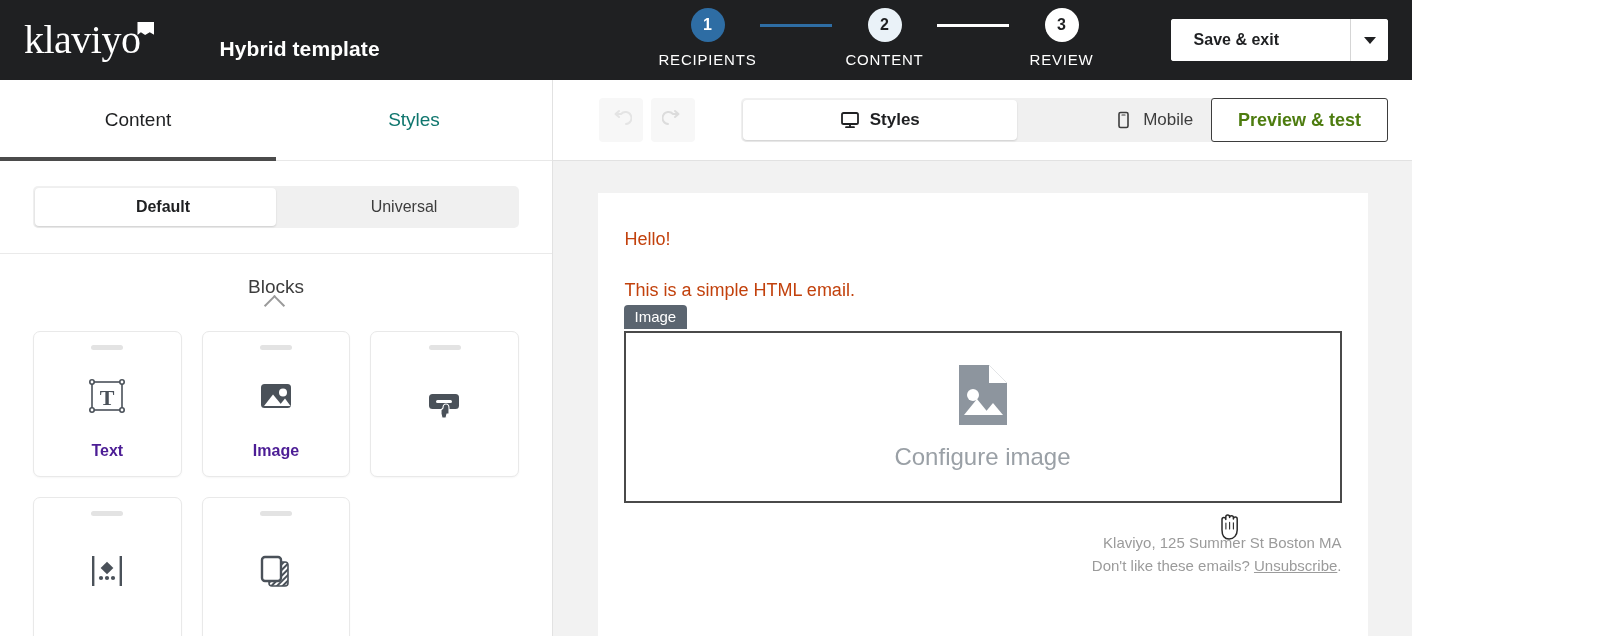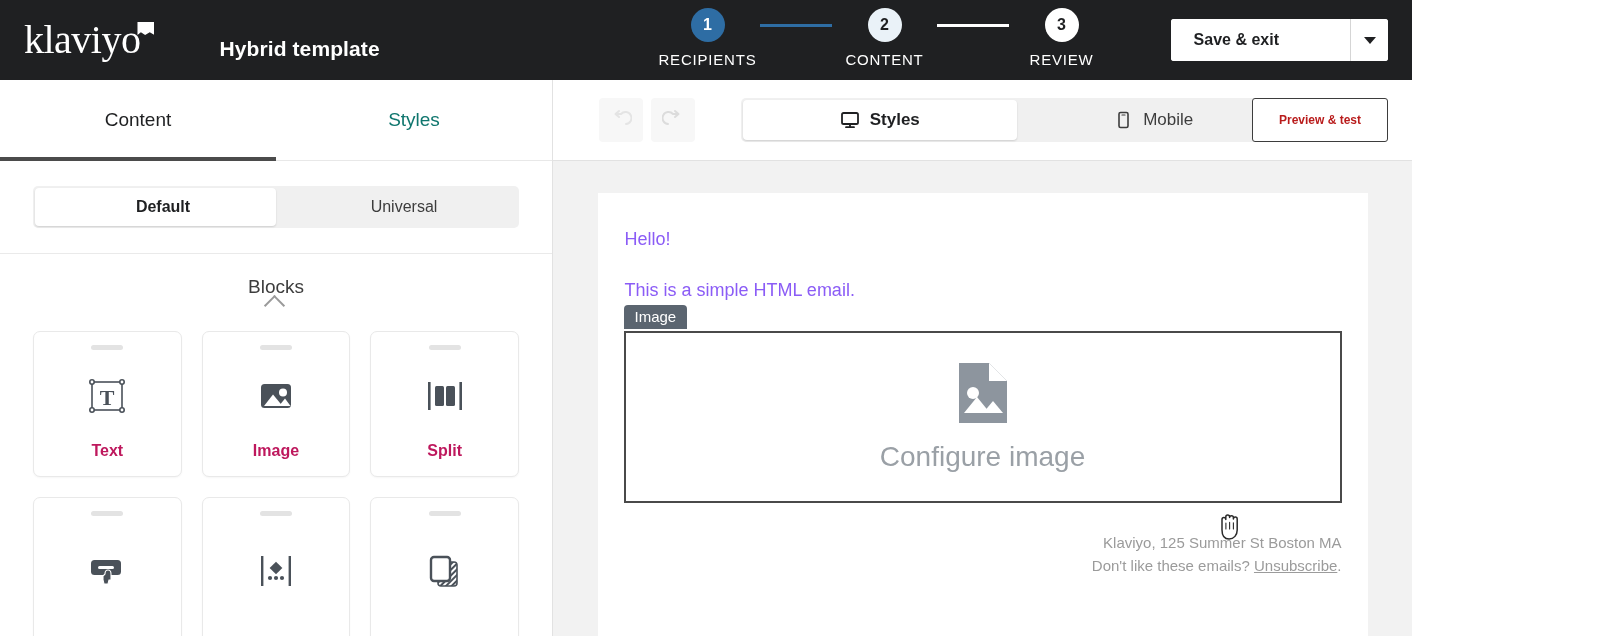--- a/index.html
+++ b/index.html
@@ -194,21 +194,21 @@
     width: 32px; height: 5px;
     background: #e3e3e3;
     border-radius: 3px;
   }
   .block-icon {
     flex: 1;
     display: flex; align-items: center; justify-content: center;
     color: #4a5159;
   }
   .block-label {
-    font-size: 16px; color: #be185d; font-weight: bold;
+    font-size: 16px; color: #4c1d95; font-weight: bold;
     padding-bottom: 16px;
   }
 
   
   .right-panel { flex: 1; display: flex; flex-direction: column; min-width: 0; background: #f2f2f2; }
   .preview-toolbar {
     height: 81px; min-height: 81px;
     background: #ffffff;
     border-bottom: 1px solid #e2e2e2;
     display: flex; align-items: center;
@@ -251,41 +251,41 @@
     box-shadow: 0 1px 2px rgba(0,0,0,0.14);
   }
   .preview-test {
     position: absolute; right: 24px;
     height: 44px;
     padding: 0 26px;
     display: flex; align-items: center; justify-content: center;
     background: #ffffff;
     border: 1px solid #3d3d3d;
     border-radius: 3px;
-    font-size: 12px; font-weight: bold; color: #b91c1c;
+    font-size: 18px; font-weight: bold; color: #4d7c0f;
     cursor: pointer;
     font-family: "Liberation Sans", sans-serif;
   }
 
   .canvas {
     flex: 1;
     background: #f2f2f2;
     display: flex; justify-content: center;
     overflow: hidden;
     padding-top: 32px;
   }
   .email-card {
     width: 770px;
     background: #ffffff;
     padding: 36px 26px 0 26px;
     position: relative;
   }
   .email-text {
     font-size: 18px;
-    color: #8b5cf6;
+    color: #c2410c;
     margin-bottom: 30px;
     padding-left: 1px;
   }
   .image-block-wrap { position: relative; margin-top: 18px; }
   .block-badge {
     position: absolute;
     top: -26px; left: 0;
     background: #5b6570;
     color: #ffffff;
     font-size: 15px;
@@ -294,21 +294,21 @@
   }
   .image-placeholder {
     border: 2px solid #4a4a4a;
     height: 172px;
     display: flex; flex-direction: column;
     align-items: center; justify-content: center;
     background: #ffffff;
     gap: 16px;
   }
   .configure-label {
-    font-size: 28px;
+    font-size: 24px;
     color: #9aa0a6;
   }
   .email-footer {
     text-align: right;
     padding: 28px 0 10px 0;
     font-size: 15px;
     color: #9b9b9b;
     line-height: 1.55;
   }
   .unsub { color: #9b9b9b; text-decoration: underline; cursor: pointer; }
@@ -411,32 +411,20 @@
             <svg width="42" height="42" viewBox="0 0 42 42">
               <rect x="6" y="9" width="30" height="24" rx="3.5" fill="#4a5159"></rect>
               <circle cx="28" cy="17.5" r="4" fill="#ffffff"></circle>
               <path d="M9 31 L18 19.5 L27.5 31 Z" fill="#ffffff"></path>
               <path d="M24 31 L30 23.5 L35.5 31 Z" fill="#ffffff"></path>
             </svg>
           </div>
           <div class="block-label">Image</div>
         </div>
 
-        <div class="block-card">
-          <div class="drag-handle"></div>
-          <div class="block-icon">
-            <svg width="42" height="42" viewBox="0 0 42 42">
-              <rect x="4" y="7" width="2.6" height="28" fill="#4a5159"></rect>
-              <rect x="35.4" y="7" width="2.6" height="28" fill="#4a5159"></rect>
-              <rect x="11" y="11" width="9" height="20" rx="1.5" fill="#4a5159"></rect>
-              <rect x="22" y="11" width="9" height="20" rx="1.5" fill="#4a5159"></rect>
-            </svg>
-          </div>
-          <div class="block-label">Split</div>
-        </div>
 
         <div class="block-card">
           <div class="drag-handle"></div>
           <div class="block-icon">
             <svg width="42" height="42" viewBox="0 0 42 42">
               <rect x="5" y="10" width="30" height="15" rx="3.5" fill="#4a5159"></rect>
               <rect x="12" y="16" width="16" height="3" rx="1.5" fill="#ffffff"></rect>
               <path d="M19 24 q0-4 3-4 t3 4 v6 h-2 l-1 4 h-4 l-1-4 v-4 z" fill="#4a5159" stroke="#ffffff" stroke-width="1.1"></path>
             </svg>
           </div>

